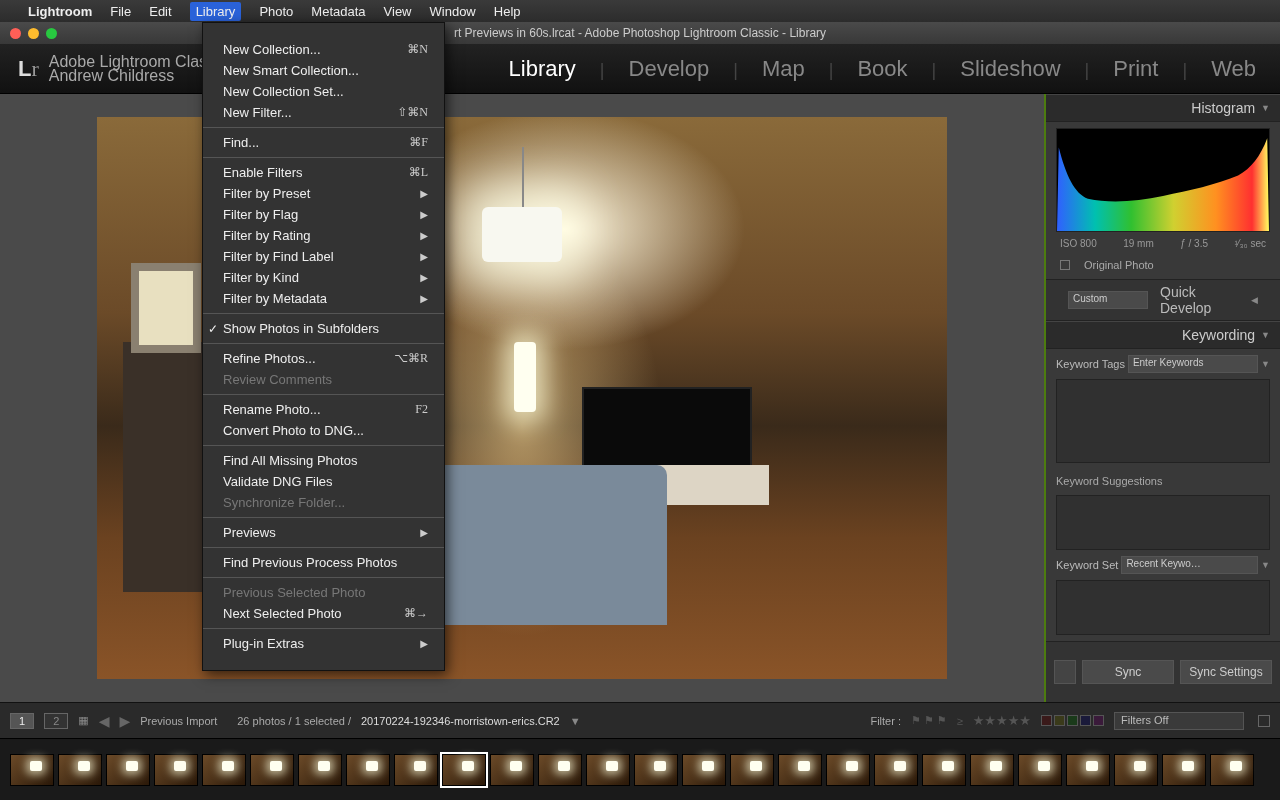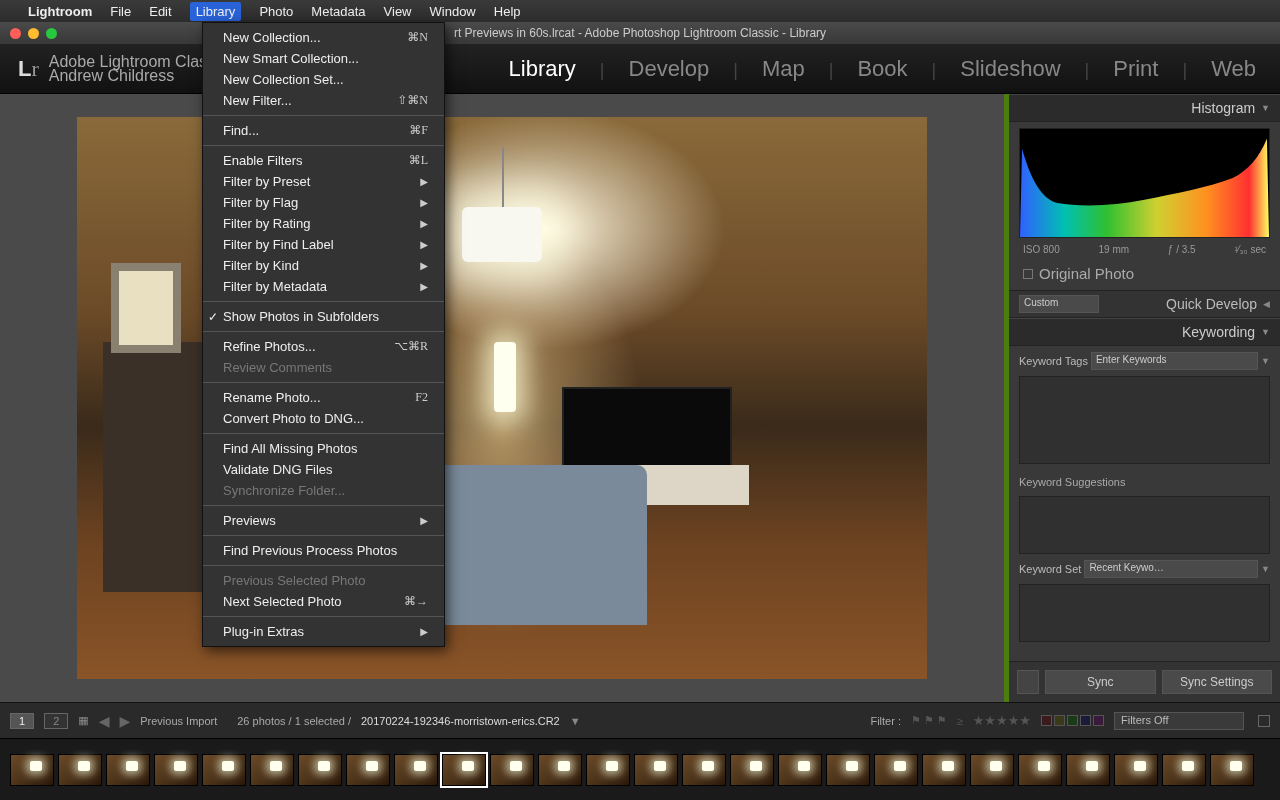--- a/index.html
+++ b/index.html
@@ -40,41 +40,41 @@
 .photo .lamp { position:absolute; left:50%; top:16%; transform:translateX(-50%); width:80px; height:55px; background:#f8f8f0; border-radius:6px; box-shadow:0 0 40px 20px rgba(255,255,230,.7); }
 .photo .lamp::before { content:""; position:absolute; left:50%; top:-60px; width:2px; height:60px; background:#888; }
 .photo .tv { position:absolute; left:57%; top:48%; width:170px; height:100px; background:#0a0a0a; border:2px solid #222; }
 .photo .stand { position:absolute; left:52%; top:62%; width:230px; height:40px; background:#ddd5c5; }
 .photo .sofa { position:absolute; left:20%; top:62%; width:400px; height:160px; background:#7a8a9a; border-radius:10px 10px 0 0; }
 .photo .shelf { position:absolute; left:3%; top:40%; width:120px; height:250px; background:#3a3028; }
 .photo .pic { position:absolute; left:4%; top:26%; width:70px; height:90px; background:#e8e0c0; border:8px solid #8a8070; }
 .photo .floorlamp { position:absolute; left:49%; top:40%; width:22px; height:70px; background:#fffff0; border-radius:4px; box-shadow:0 0 25px 10px rgba(255,255,220,.7); }
 
 
-.rpanel { width:276px; background:#393939; border-left:5px solid #4d7c0f; font-size:11px; color:#bbb; display:flex; flex-direction:column; overflow:hidden; }
+.rpanel { width:236px; background:#393939; border-left:2px solid #4d7c0f; font-size:11px; color:#bbb; display:flex; flex-direction:column; overflow:hidden; }
 .rpanel .phead { background:#2b2b2b; padding:5px 10px; text-align:right; font-size:14px; color:#ccc; border-top:1px solid #444; border-bottom:1px solid #222; display:flex; justify-content:flex-end; align-items:center; gap:6px; }
 .rpanel .phead .tri { font-size:9px; color:#888; }
 .histo { height:110px; margin:6px 10px 4px; border:1px solid #222; background:linear-gradient(90deg,#000 0%,#000 100%); position:relative; overflow:hidden; }
 .histo svg { width:100%; height:100%; }
 .hmeta { display:flex; justify-content:space-between; padding:2px 14px 6px; font-size:10px; color:#999; }
-.origphoto { padding:4px 14px 8px; font-size:15px; color:#aaa; display:flex; align-items:center; gap:6px; }
+.origphoto { padding:4px 14px 8px; font-size:11px; color:#aaa; display:flex; align-items:center; gap:14px; }
 .origphoto .cb { width:10px; height:10px; border:1px solid #777; }
-.qdrow { display:flex; align-items:center; padding:4px 10px; gap:6px; background:#333; }
+.qdrow { display:flex; align-items:center; padding:4px 22px; gap:6px; background:#333; }
 .qdrow select,.sel2 { background:#4a4a4a; border:1px solid #555; color:#ccc; font-size:10px; padding:1px 4px; flex:0 0 80px; height:18px; }
 .kwlabel { padding:6px 10px 2px; color:#aaa; }
 .kwfield { margin:0 10px; display:flex; align-items:center; gap:3px; }
 .kwfield .sel2 { flex:1; }
 .kwbox { margin:6px 10px; height:88px; background:#303030; border:1px solid #222; }
 .kwbox2 { margin:6px 10px; height:58px; background:#303030; border:1px solid #222; }
-.syncrow { display:flex; gap:6px; padding:8px 8px; margin-top:auto; background:#333; border-top:1px solid #222; }
+.syncrow { display:flex; gap:6px; padding:18px 8px; margin-top:auto; background:#333; border-top:1px solid #222; }
 .syncrow .sq { width:22px; height:24px; background:#444; border:1px solid #555; }
 .syncrow button { flex:1; height:24px; background:#4a4a4a; border:1px solid #555; color:#ccc; font-size:12px; cursor:pointer; }
 
 
-.dropdown { position:absolute; left:202px; top:22px; width:243px; background:#333; border:1px solid #111; box-shadow:3px 4px 12px rgba(0,0,0,.6); font-size:13px; color:#eee; z-index:50; padding:4px 0; }
+.dropdown { position:absolute; left:202px; top:22px; width:243px; background:#333; border:1px solid #111; box-shadow:3px 4px 12px rgba(0,0,0,.6); font-size:13px; color:#eee; z-index:50; padding:16px 0; }
 .dropdown .mi { padding:3px 16px 3px 20px; display:flex; align-items:center; position:relative; cursor:default; white-space:nowrap; }
 .dropdown .mi.disabled { color:#777; }
 .dropdown .mi .sc { margin-left:auto; font-size:12px; color:#ccc; font-family:-apple-system; }
 .dropdown .mi .sub { margin-left:auto; font-size:10px; color:#ccc; }
 .dropdown hr { border:none; border-top:1px solid #555; margin:4px 0; }
 .dropdown .check { position:absolute; left:5px; font-size:12px; }
 
 
 .filterbar { position:absolute; left:0; right:0; bottom:62px; height:36px; background:#2a2a2a; border-top:1px solid #111; display:flex; align-items:center; font-size:11px; color:#aaa; padding:0 10px; gap:10px; }
 .filterbar .pgnum { background:#555; padding:1px 8px; border:1px solid #666; color:#eee; }

